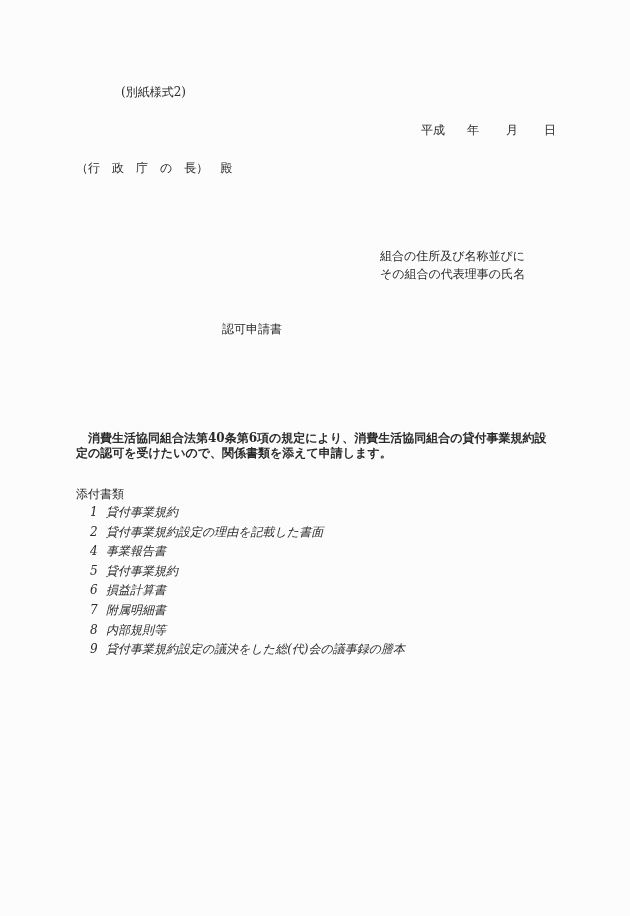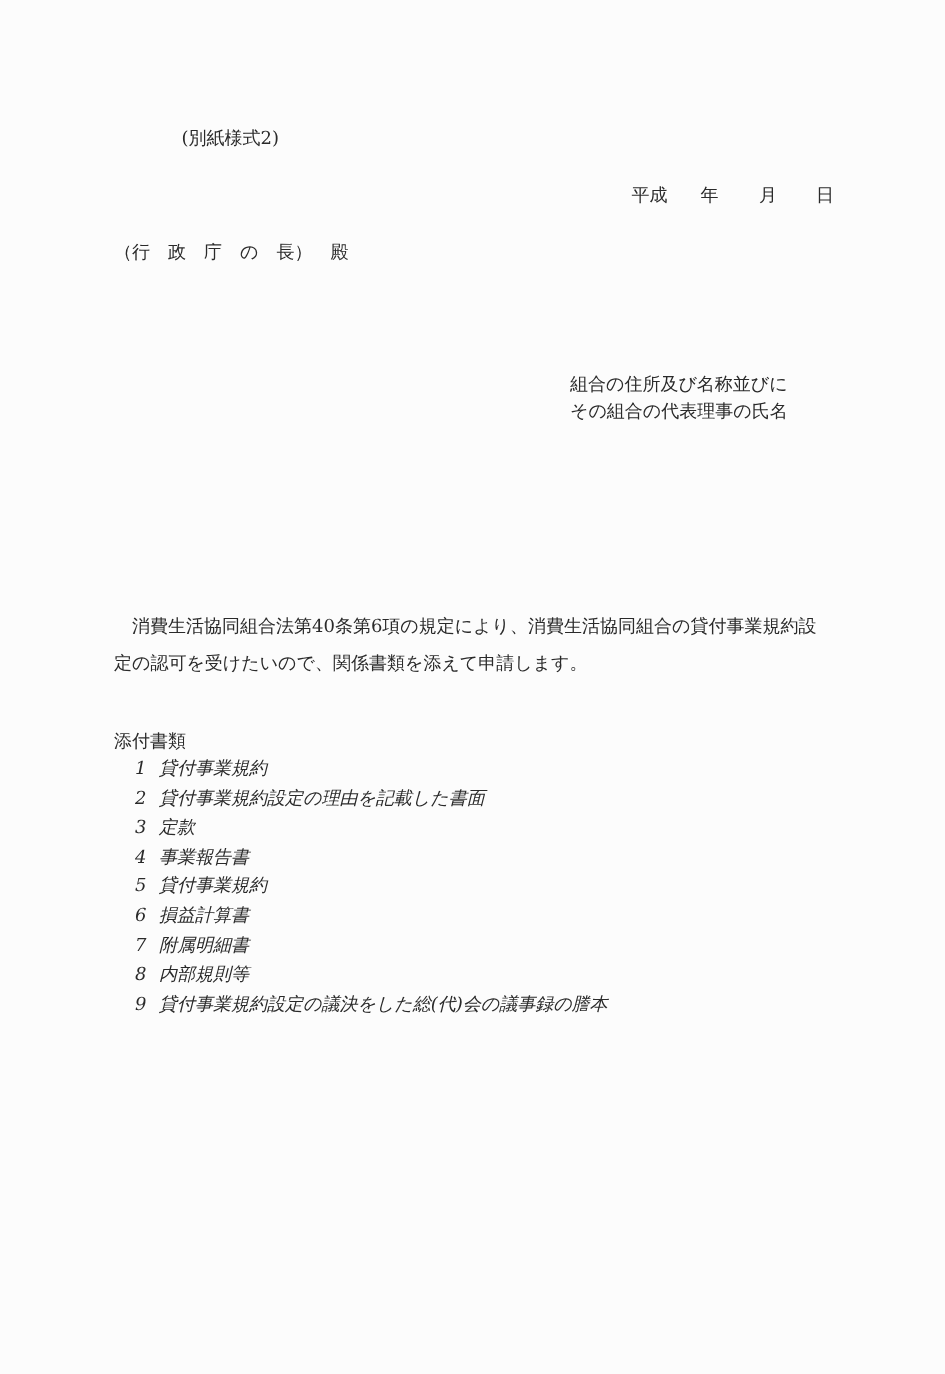--- a/index.html
+++ b/index.html
@@ -12,21 +12,21 @@
   .form-label { left:76px; top:83px;margin-left:45px; }
   .date { left:421px; top:121px; }
   .date span { display:inline-block;text-align:right; }
   .date .era { margin-right:22px; }
   .date .yr { margin-right:27px; }
   .date .mo { margin-right:26px; }
   .addressee { left:76px; top:159px; letter-spacing:0px; }
   .addressee .sp { display:inline-block; width:12px; }
   .applicant { left:380px; top:247px; }
   .title { left:222px; top:320px; }
-  .body-text { left:76px; top:405px; width:480px; white-space:normal; line-height:25px; text-indent:12px; }
+  .body-text { left:76px; top:431px; width:480px; white-space:normal; line-height:15px; text-indent:12px;font-weight:bold; }
   .attach-heading { left:76px; top:485px;text-align:right; }
   .attach-list { left:90px; top:503px; margin:0; padding:0; list-style:none; }
   .attach-list li { line-height:19.6px; height:19.6px; white-space:nowrap;font-style:italic; }
   .attach-list .num { display:inline-block; width:16px; }
 </style>
 </head>
 <body>
 
 <div class="abs form-label">(別紙様式2)</div>
 
@@ -37,29 +37,29 @@
 <div class="abs addressee">
   <span>（行</span><span class="sp"></span><span>政</span><span class="sp"></span><span>庁</span><span class="sp"></span><span>の</span><span class="sp"></span><span>長）</span><span class="sp"></span><span>殿</span>
 </div>
 
 <div class="abs applicant">
   <div>組合の住所及び名称並びに</div>
   <div>その組合の代表理事の氏名</div>
 </div>
 
 <div class="abs title">
+  <div>認可申請書</div>
 </div>
 
 <div class="abs body-text">消費生活協同組合法第40条第6項の規定により、消費生活協同組合の貸付事業規約設定の認可を受けたいので、関係書類を添えて申請します。</div>
 
 <div class="abs attach-heading">添付書類</div>
 
 <ul class="abs attach-list">
   <li><span class="num">1</span><span>貸付事業規約</span></li>
   <li><span class="num">2</span><span>貸付事業規約設定の理由を記載した書面</span></li>
-  <li><span class="num">3</span><span>定款</span></li>
   <li><span class="num">4</span><span>事業報告書</span></li>
   <li><span class="num">5</span><span>貸付事業規約</span></li>
   <li><span class="num">6</span><span>損益計算書</span></li>
   <li><span class="num">7</span><span>附属明細書</span></li>
   <li><span class="num">8</span><span>内部規則等</span></li>
   <li><span class="num">9</span><span>貸付事業規約設定の議決をした総(代)会の議事録の謄本</span></li>
 </ul>
 
 </body></html>

